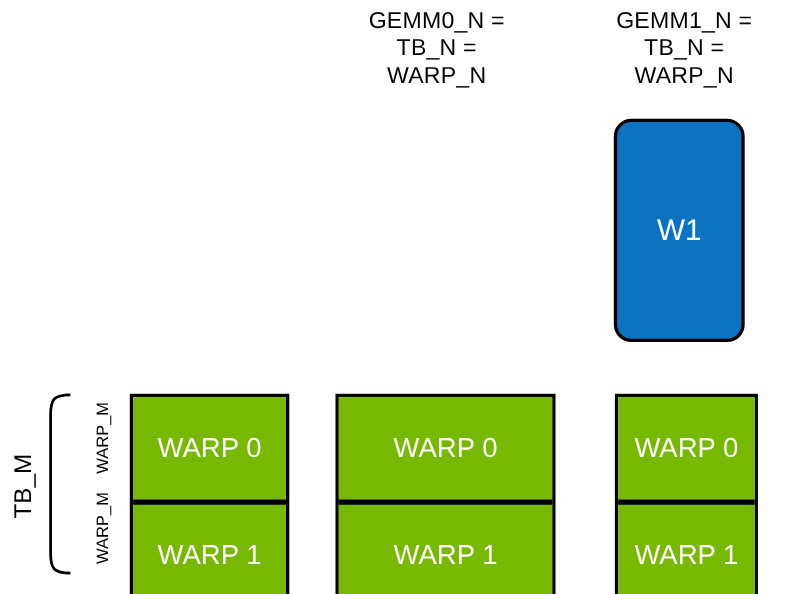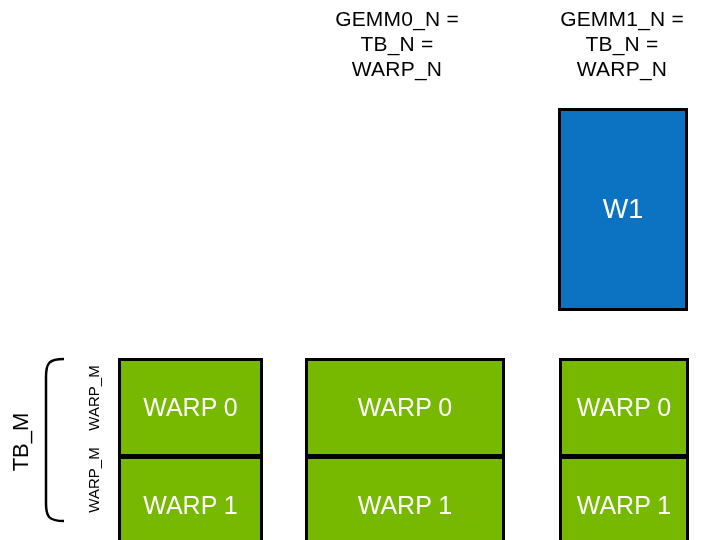--- a/index.html
+++ b/index.html
@@ -33,21 +33,21 @@
     background: #0c72c2;
     border: 3px solid #000000;
     box-sizing: border-box;
     display: flex;
     align-items: center;
     justify-content: center;
     color: #ffffff;
     font-size: 27px;
   }
   #w0 { left: 305px; top: 170px; width: 199px; height: 127px; }
-  #w1 { left: 558px; top: 108px; width: 130px; height: 203px; }
+  #w1 { left: 558px; top: 108px; width: 119px; height: 203px; border-radius: 16px; }
   .warp-block {
     position: absolute;
     top: 358px;
     height: 197px;
     border: 3px solid #000000;
     box-sizing: border-box;
     display: flex;
     flex-direction: column;
   }
   #wb0 { left: 118px; width: 145px; }

